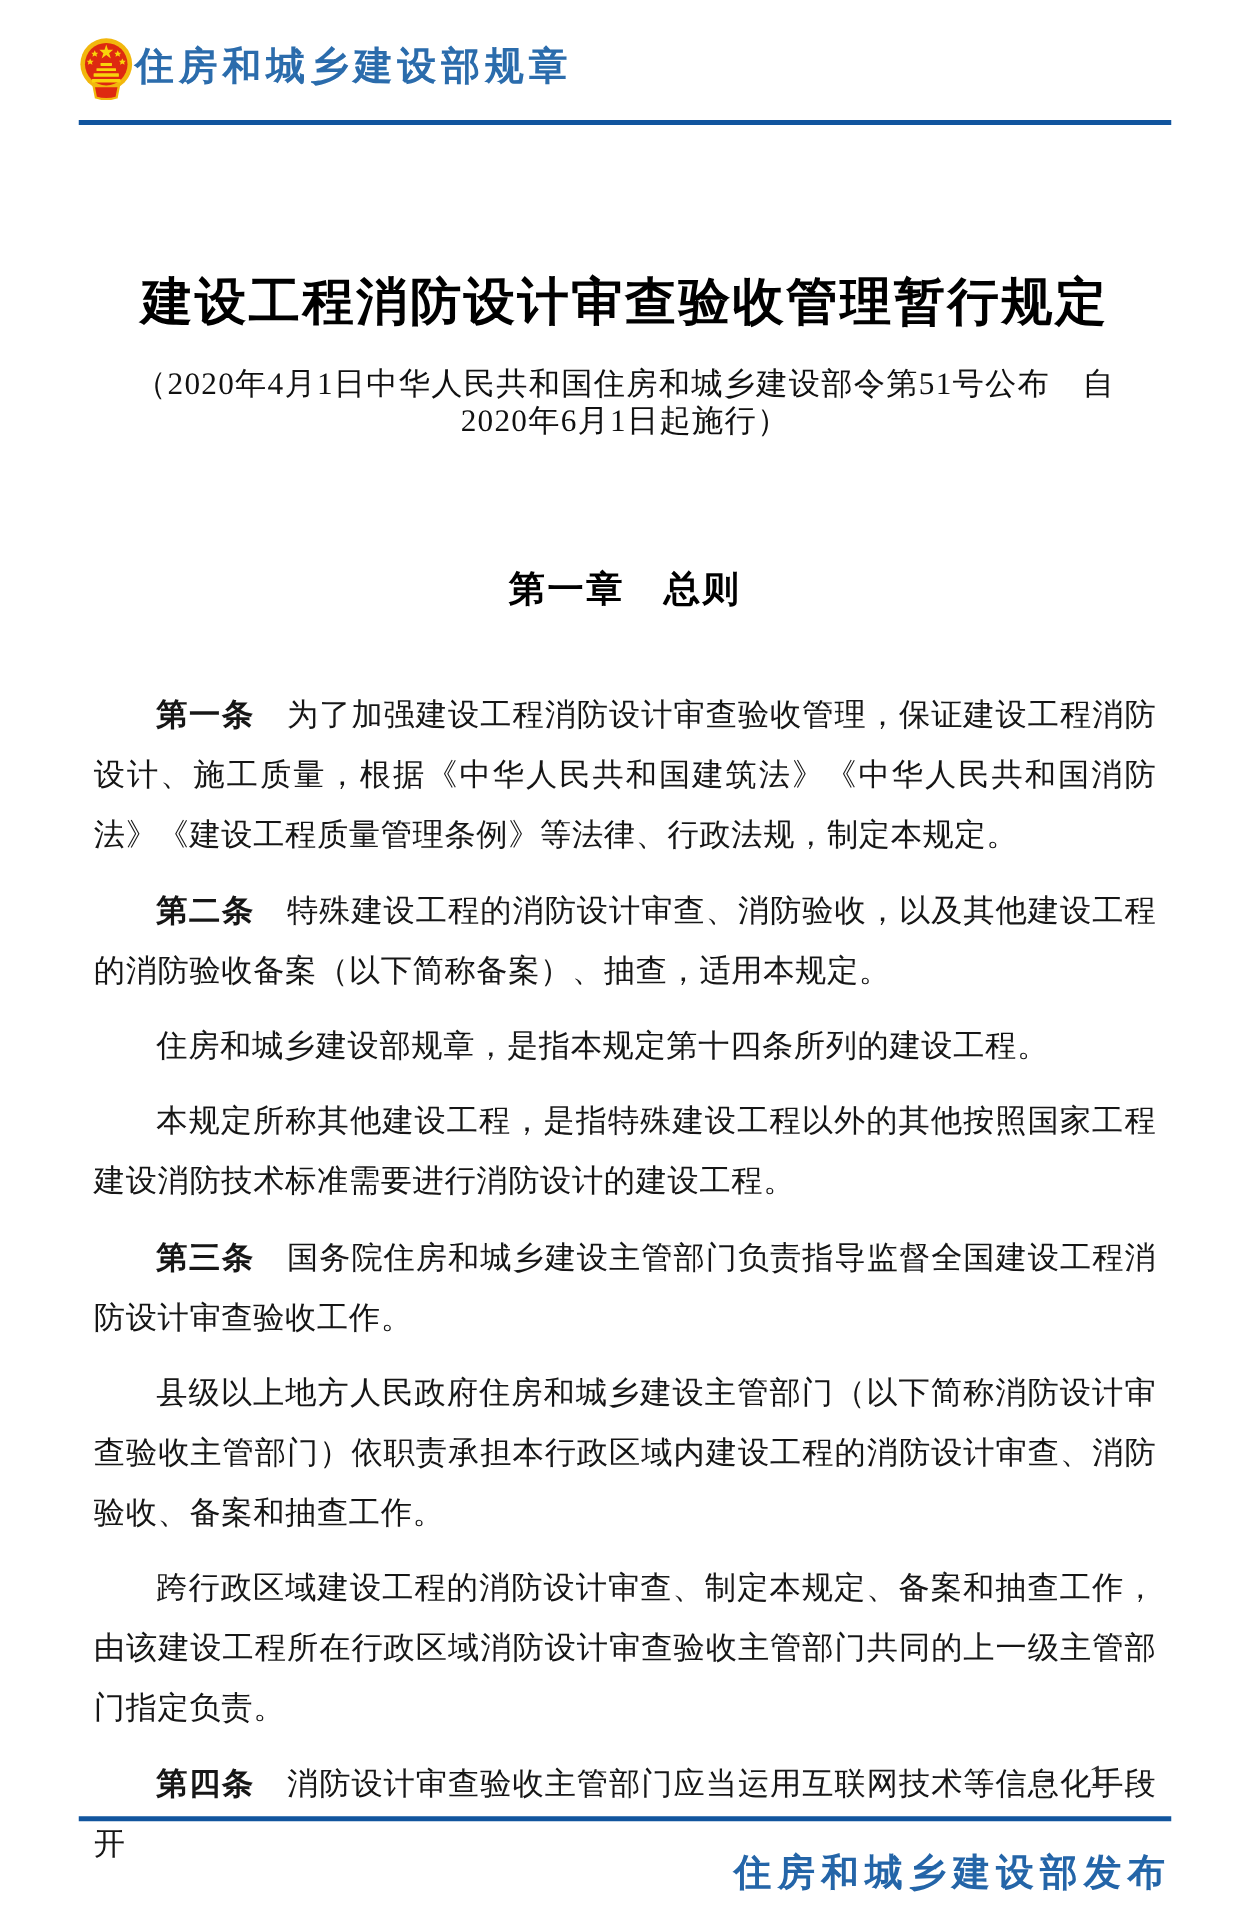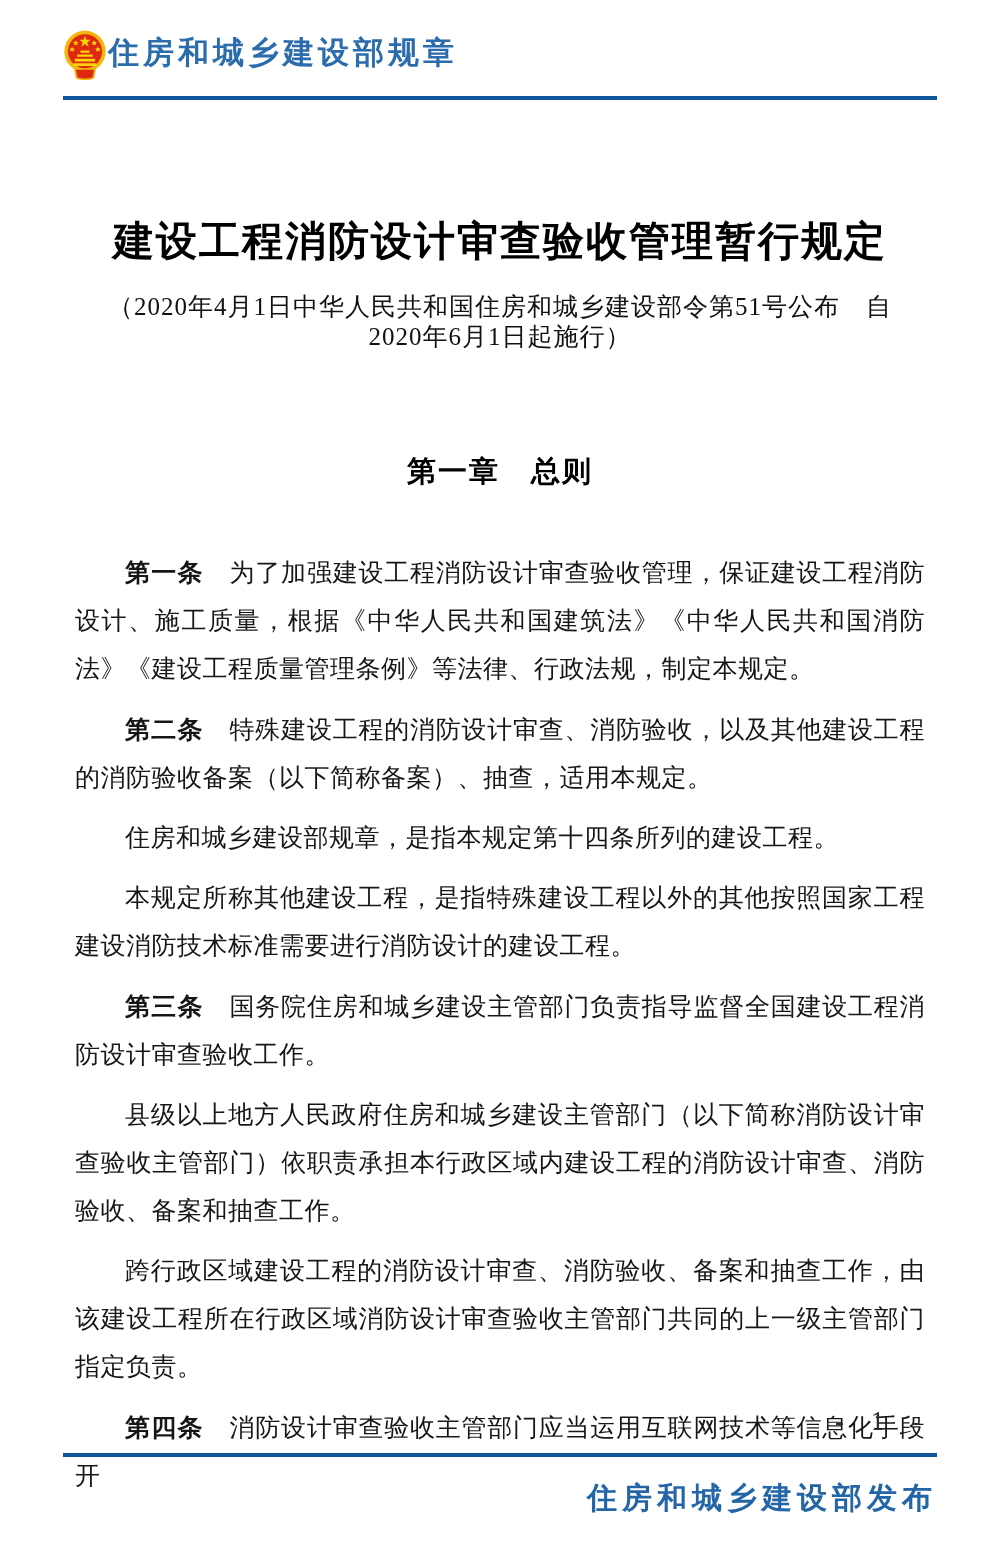--- a/index.html
+++ b/index.html
@@ -126,21 +126,21 @@
   <p class="subtitle subtitle-2">2020年6月1日起施行）</p>
   <h2 class="chapter">第一章　总则</h2>
 
   <div class="body-text" id="body-text">
       <p><b>第一条</b>　为了加强建设工程消防设计审查验收管理，保证建设工程消防设计、施工质量，根据《中华人民共和国建筑法》《中华人民共和国消防法》《建设工程质量管理条例》等法律、行政法规，制定本规定。</p>
       <p><b>第二条</b>　特殊建设工程的消防设计审查、消防验收，以及其他建设工程的消防验收备案（以下简称备案）、抽查，适用本规定。</p>
       <p>住房和城乡建设部规章，是指本规定第十四条所列的建设工程。</p>
       <p>本规定所称其他建设工程，是指特殊建设工程以外的其他按照国家工程建设消防技术标准需要进行消防设计的建设工程。</p>
       <p><b>第三条</b>　国务院住房和城乡建设主管部门负责指导监督全国建设工程消防设计审查验收工作。</p>
       <p>县级以上地方人民政府住房和城乡建设主管部门（以下简称消防设计审查验收主管部门）依职责承担本行政区域内建设工程的消防设计审查、消防验收、备案和抽查工作。</p>
-      <p>跨行政区域建设工程的消防设计审查、消防验收、备案和抽查工作，由该建设工程所在行政区域消防设计审查验收主管部门共同的上一级主管部门指定负责。</p>
+      <p>跨行政区域建设工程的消防设计审查、制定本规定、备案和抽查工作，由该建设工程所在行政区域消防设计审查验收主管部门共同的上一级主管部门指定负责。</p>
       <p><b>第四条</b>　消防设计审查验收主管部门应当运用互联网技术等信息化手段开</p>
     </div>
 
   <div class="page-number">- 1 -</div>
   <div class="rule rule-bottom"></div>
   <div class="publisher">住房和城乡建设部发布</div>
 
 </div>
 
 </body></html>

